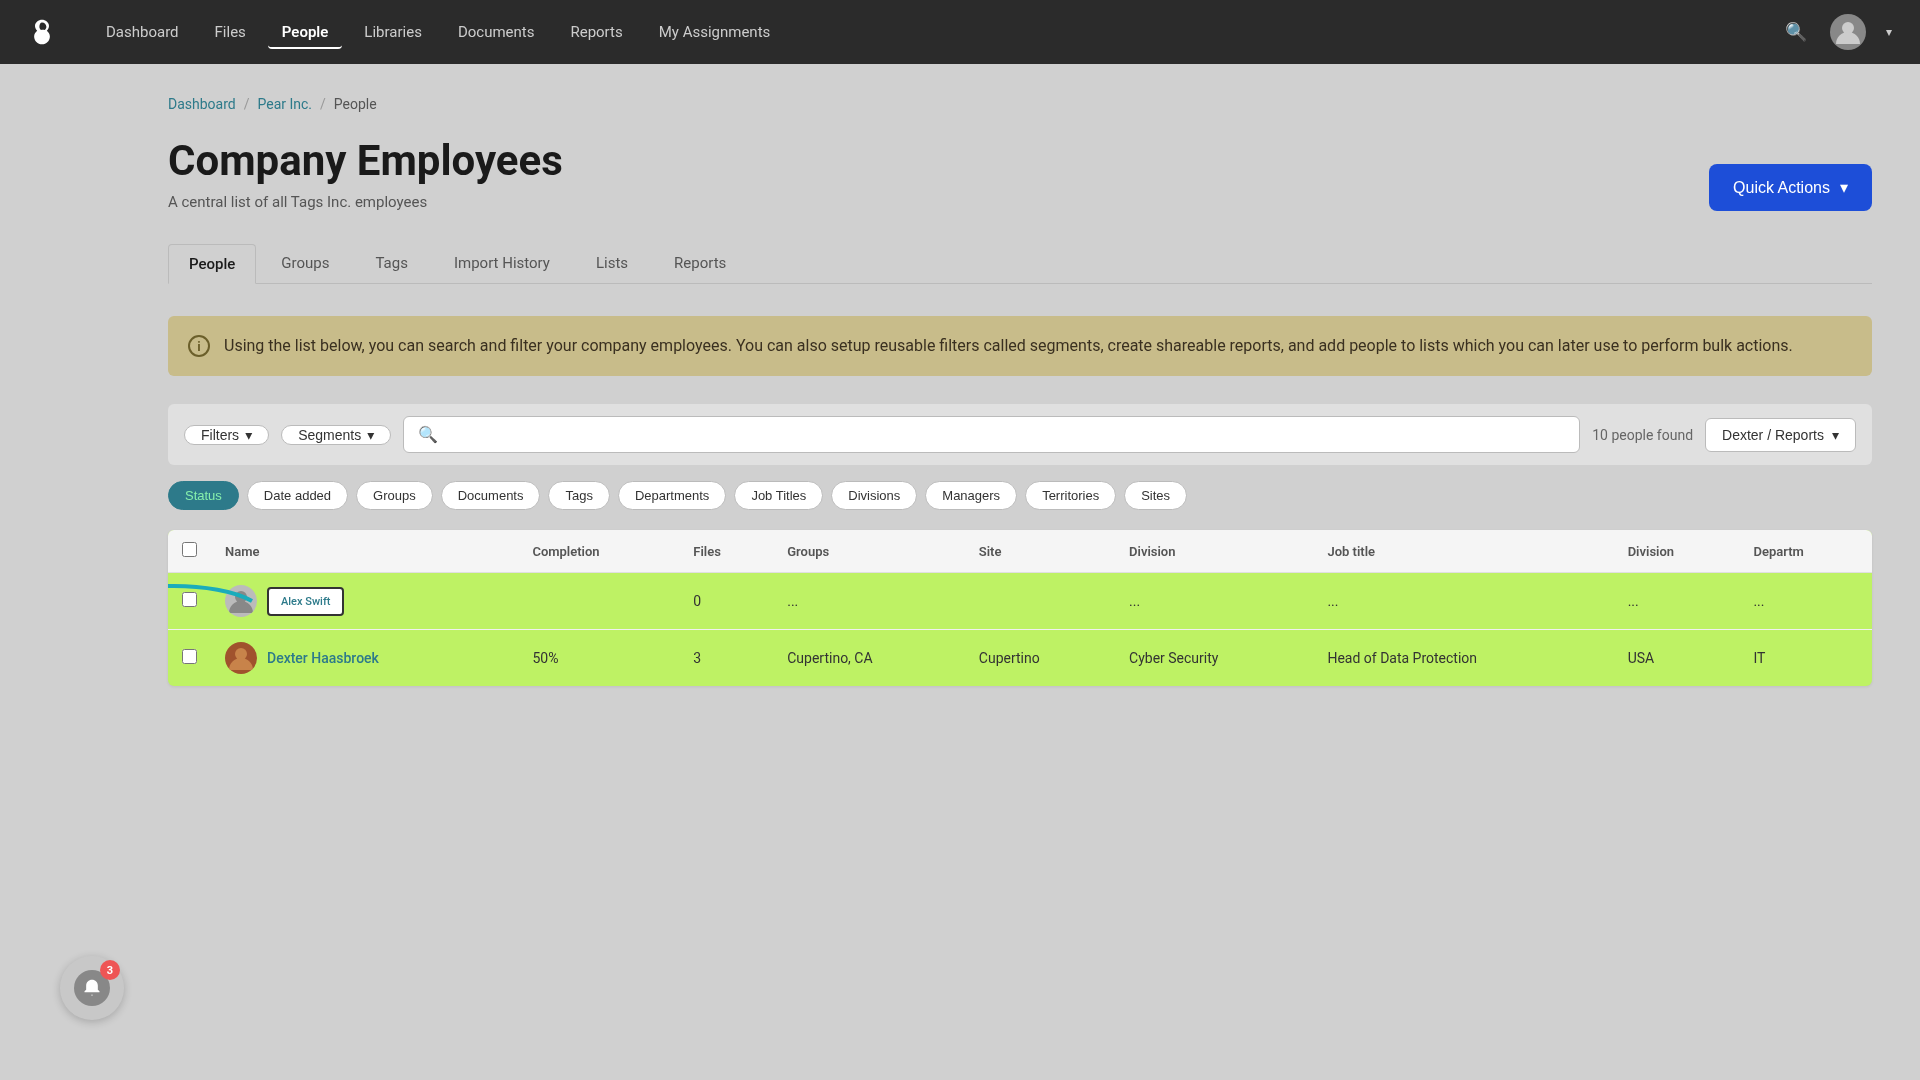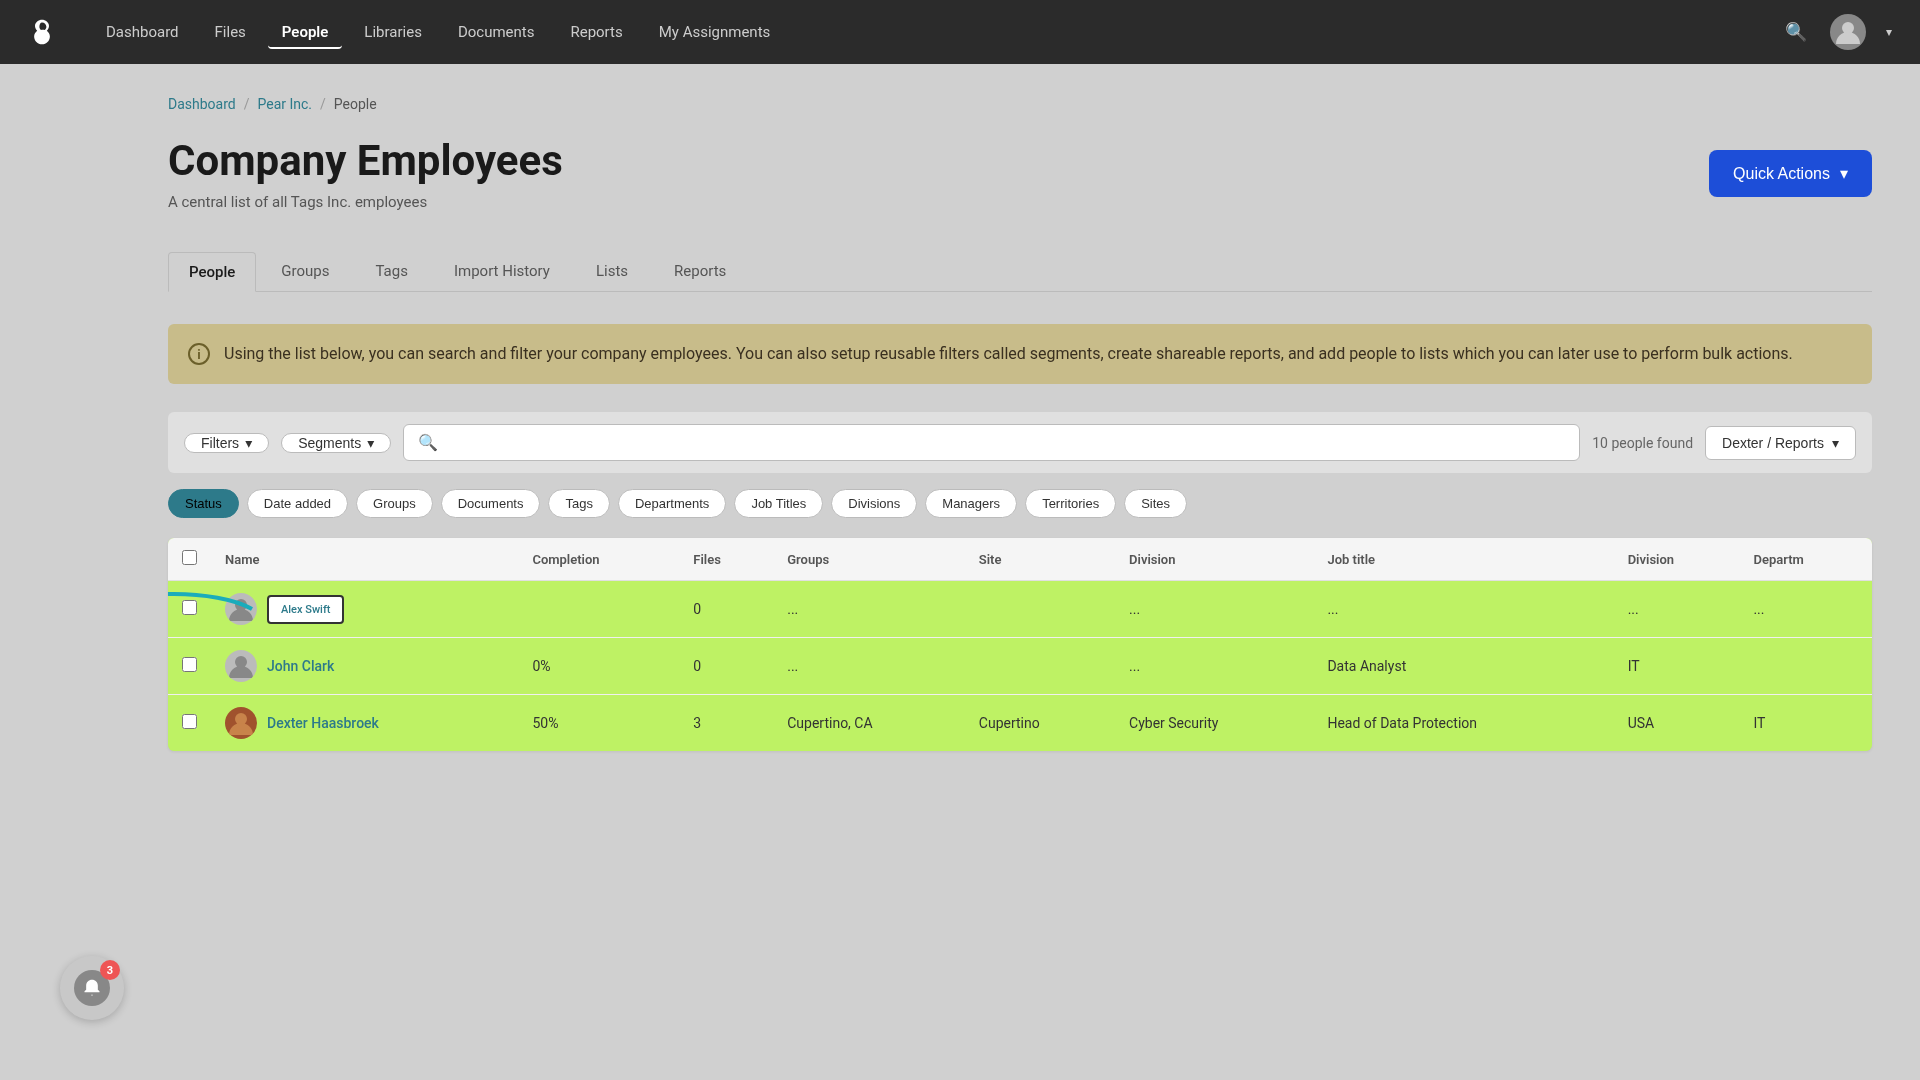--- a/index.html
+++ b/index.html
@@ -123,23 +123,23 @@
     .breadcrumb a {
       color: #2d7a8a;
       text-decoration: none;
     }
     .breadcrumb-sep { color: #999; }
     .breadcrumb-current { color: #555; }
 
     
     .page-header {
       display: flex;
-      align-items: center;
+      align-items: flex-end;
       justify-content: space-between;
-      margin-bottom: 40px;
+      margin-bottom: 32px;
     }
     .page-title-block {}
     .page-title {
       font-size: 42px;
       font-weight: 700;
       color: #1a1a1a;
       margin-bottom: 8px;
     }
     .page-subtitle {
       font-size: 15px;
@@ -289,21 +289,21 @@
       border: 1px solid #bbb;
       border-radius: 20px;
       padding: 6px 16px;
       font-size: 13px;
       cursor: pointer;
       color: #333;
     }
     .chip.active {
       background: #2d7a8a;
       border-color: #2d7a8a;
-      color: #000000;
+      color: #86efac;
     }
 
     
     .table-wrapper {
       background: #bef264;
       border-radius: 6px;
       overflow: hidden;
       box-shadow: 0 1px 3px rgba(0,0,0,0.08);
     }
     .data-table {
@@ -566,44 +566,20 @@
             <td></td>
             <td>0</td>
             <td>...</td>
             <td></td>
             <td>...</td>
             <td>...</td>
             <td>...</td>
             <td>...</td>
           </tr>
 
-          <tr>
-            <td class="checkbox-cell">
-              <input type="checkbox" style="">
-            </td>
-            <td>
-              <div class="person-cell">
-                <div class="person-avatar">
-                  <svg viewBox="0 0 32 32" width="32" height="32" fill="#888">
-                    <circle cx="16" cy="12" r="6"></circle>
-                    <path d="M4 28c0-6.6 5.4-12 12-12s12 5.4 12 12"></path>
-                  </svg>
-                </div>
-                <a class="person-name-link" href="#">John Clark</a>
-              </div>
-            </td>
-            <td>0%</td>
-            <td>0</td>
-            <td>...</td>
-            <td></td>
-            <td>...</td>
-            <td>Data Analyst</td>
-            <td>IT</td>
-            <td></td>
-          </tr>
 
           <tr>
             <td class="checkbox-cell">
               <input type="checkbox" style="">
             </td>
             <td>
               <div class="person-cell">
                 <div class="person-avatar" style="background:#a0522d;">
                   <svg viewBox="0 0 32 32" width="32" height="32" fill="#c8834a">
                     <circle cx="16" cy="12" r="6"></circle>

